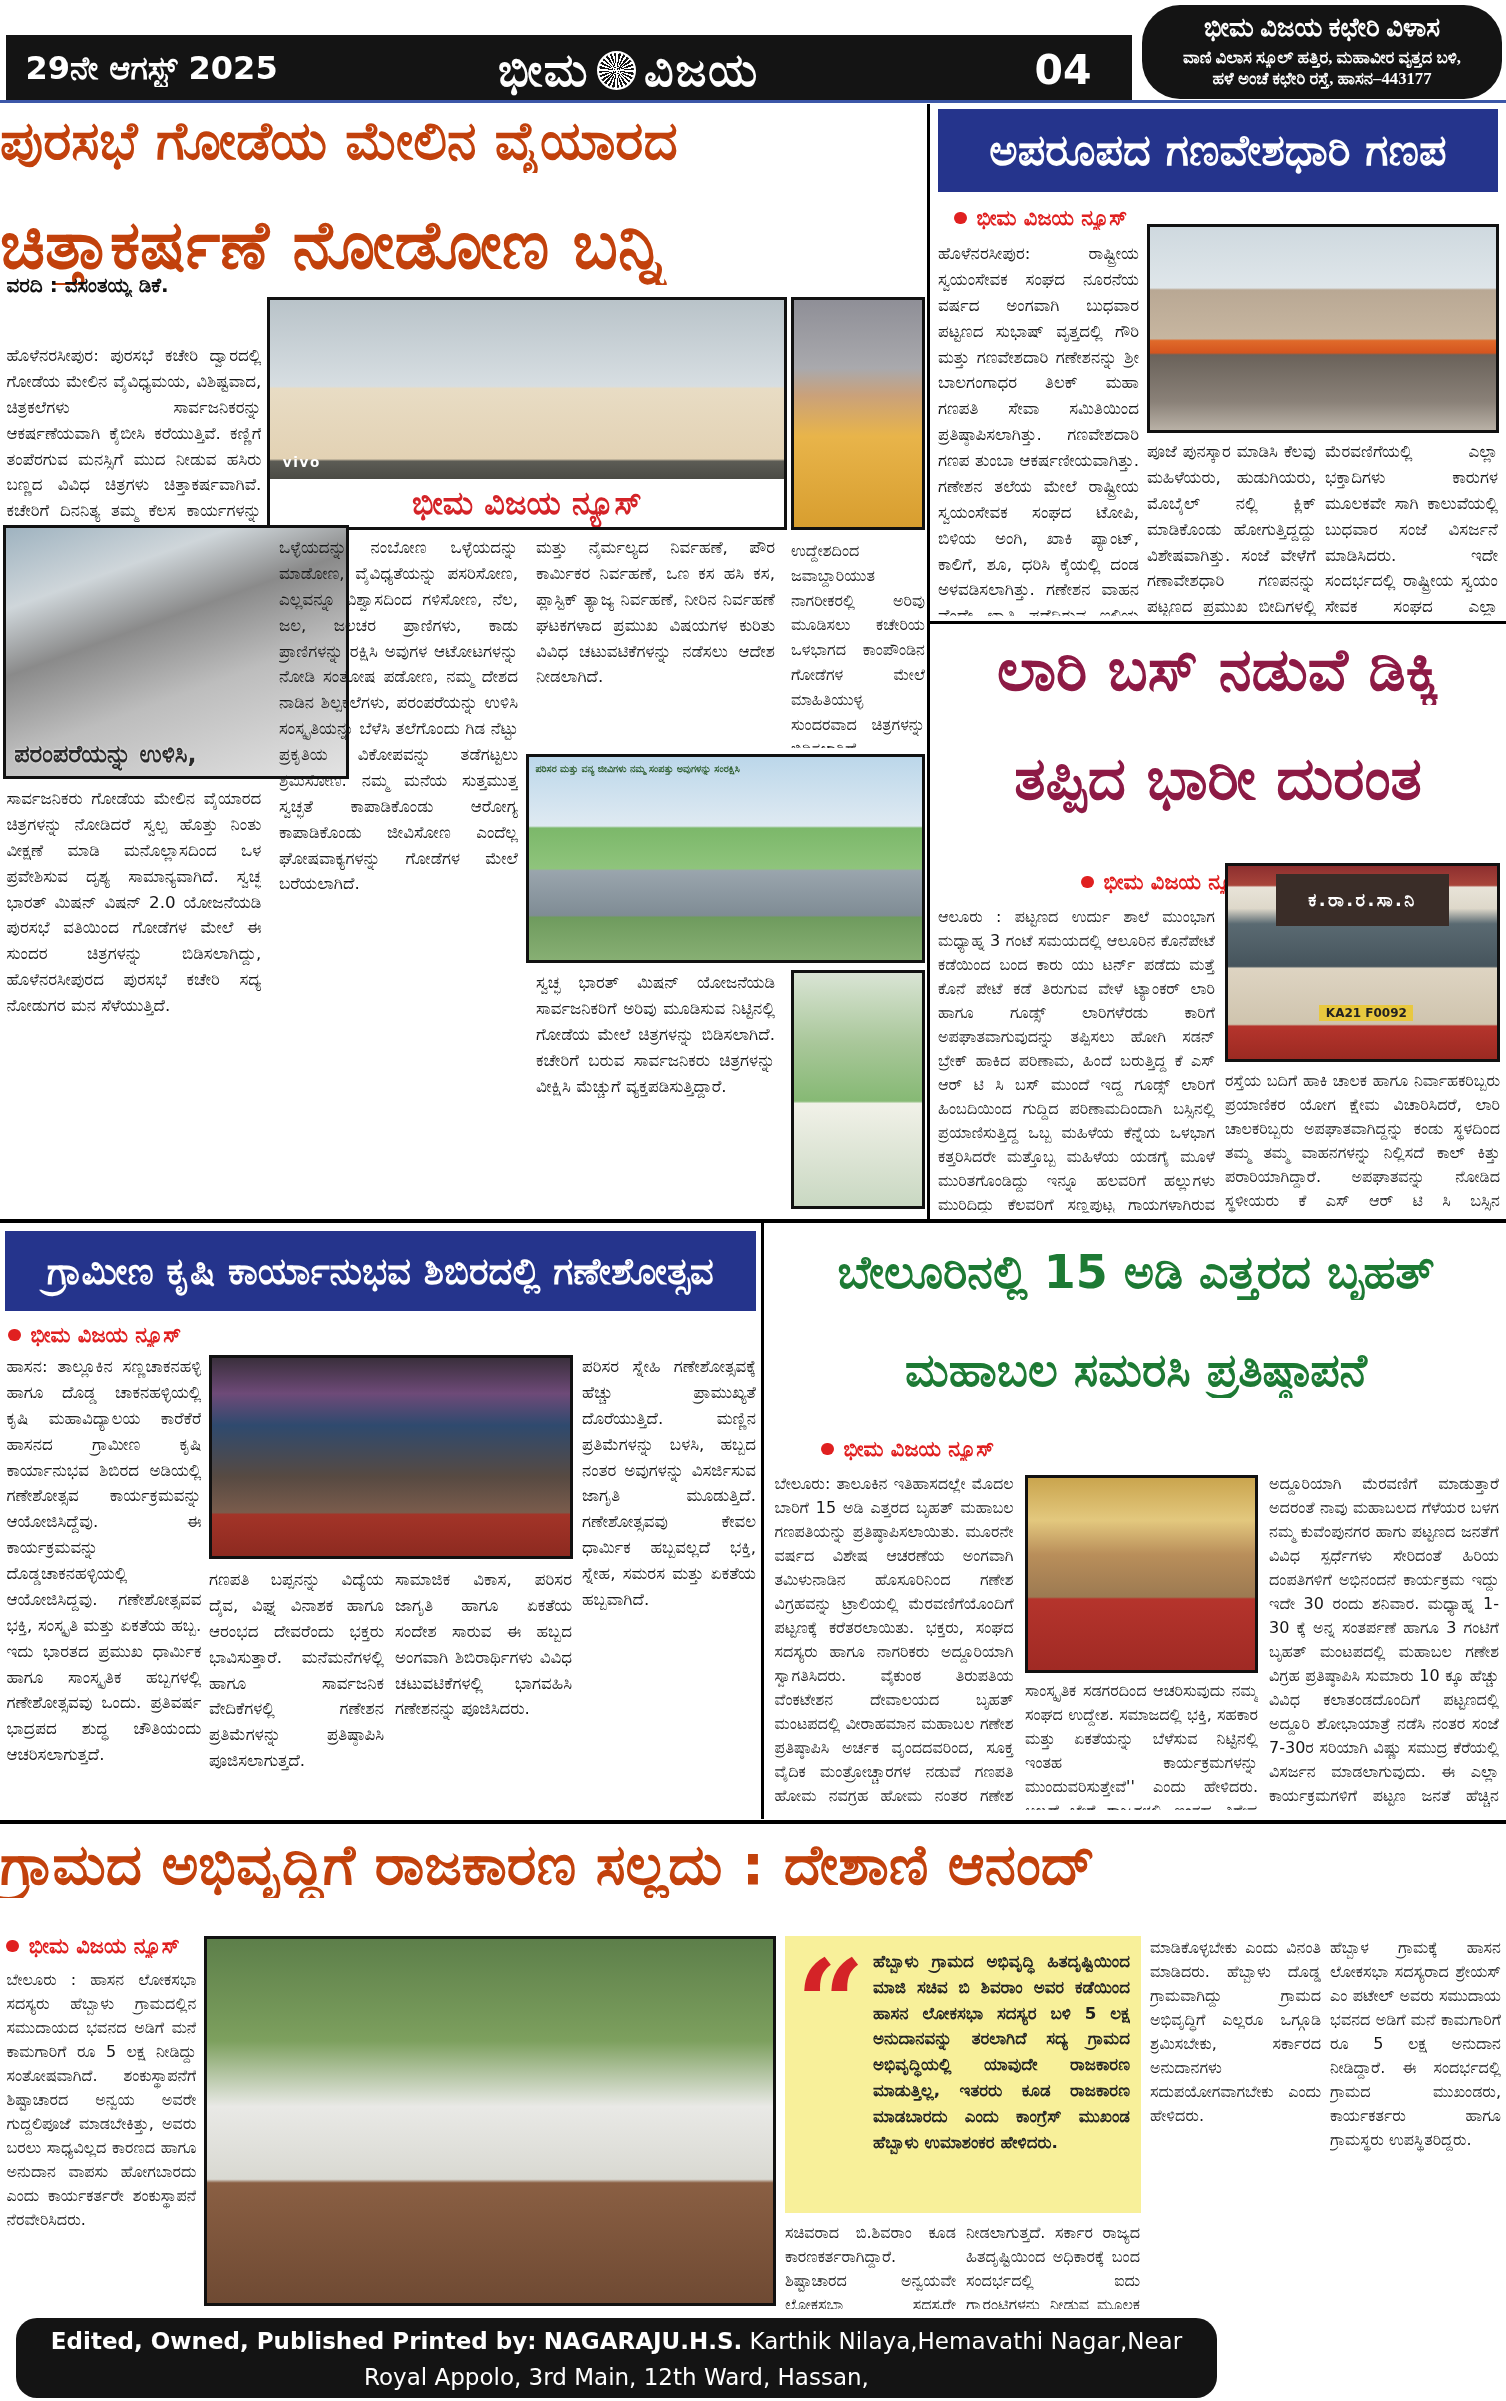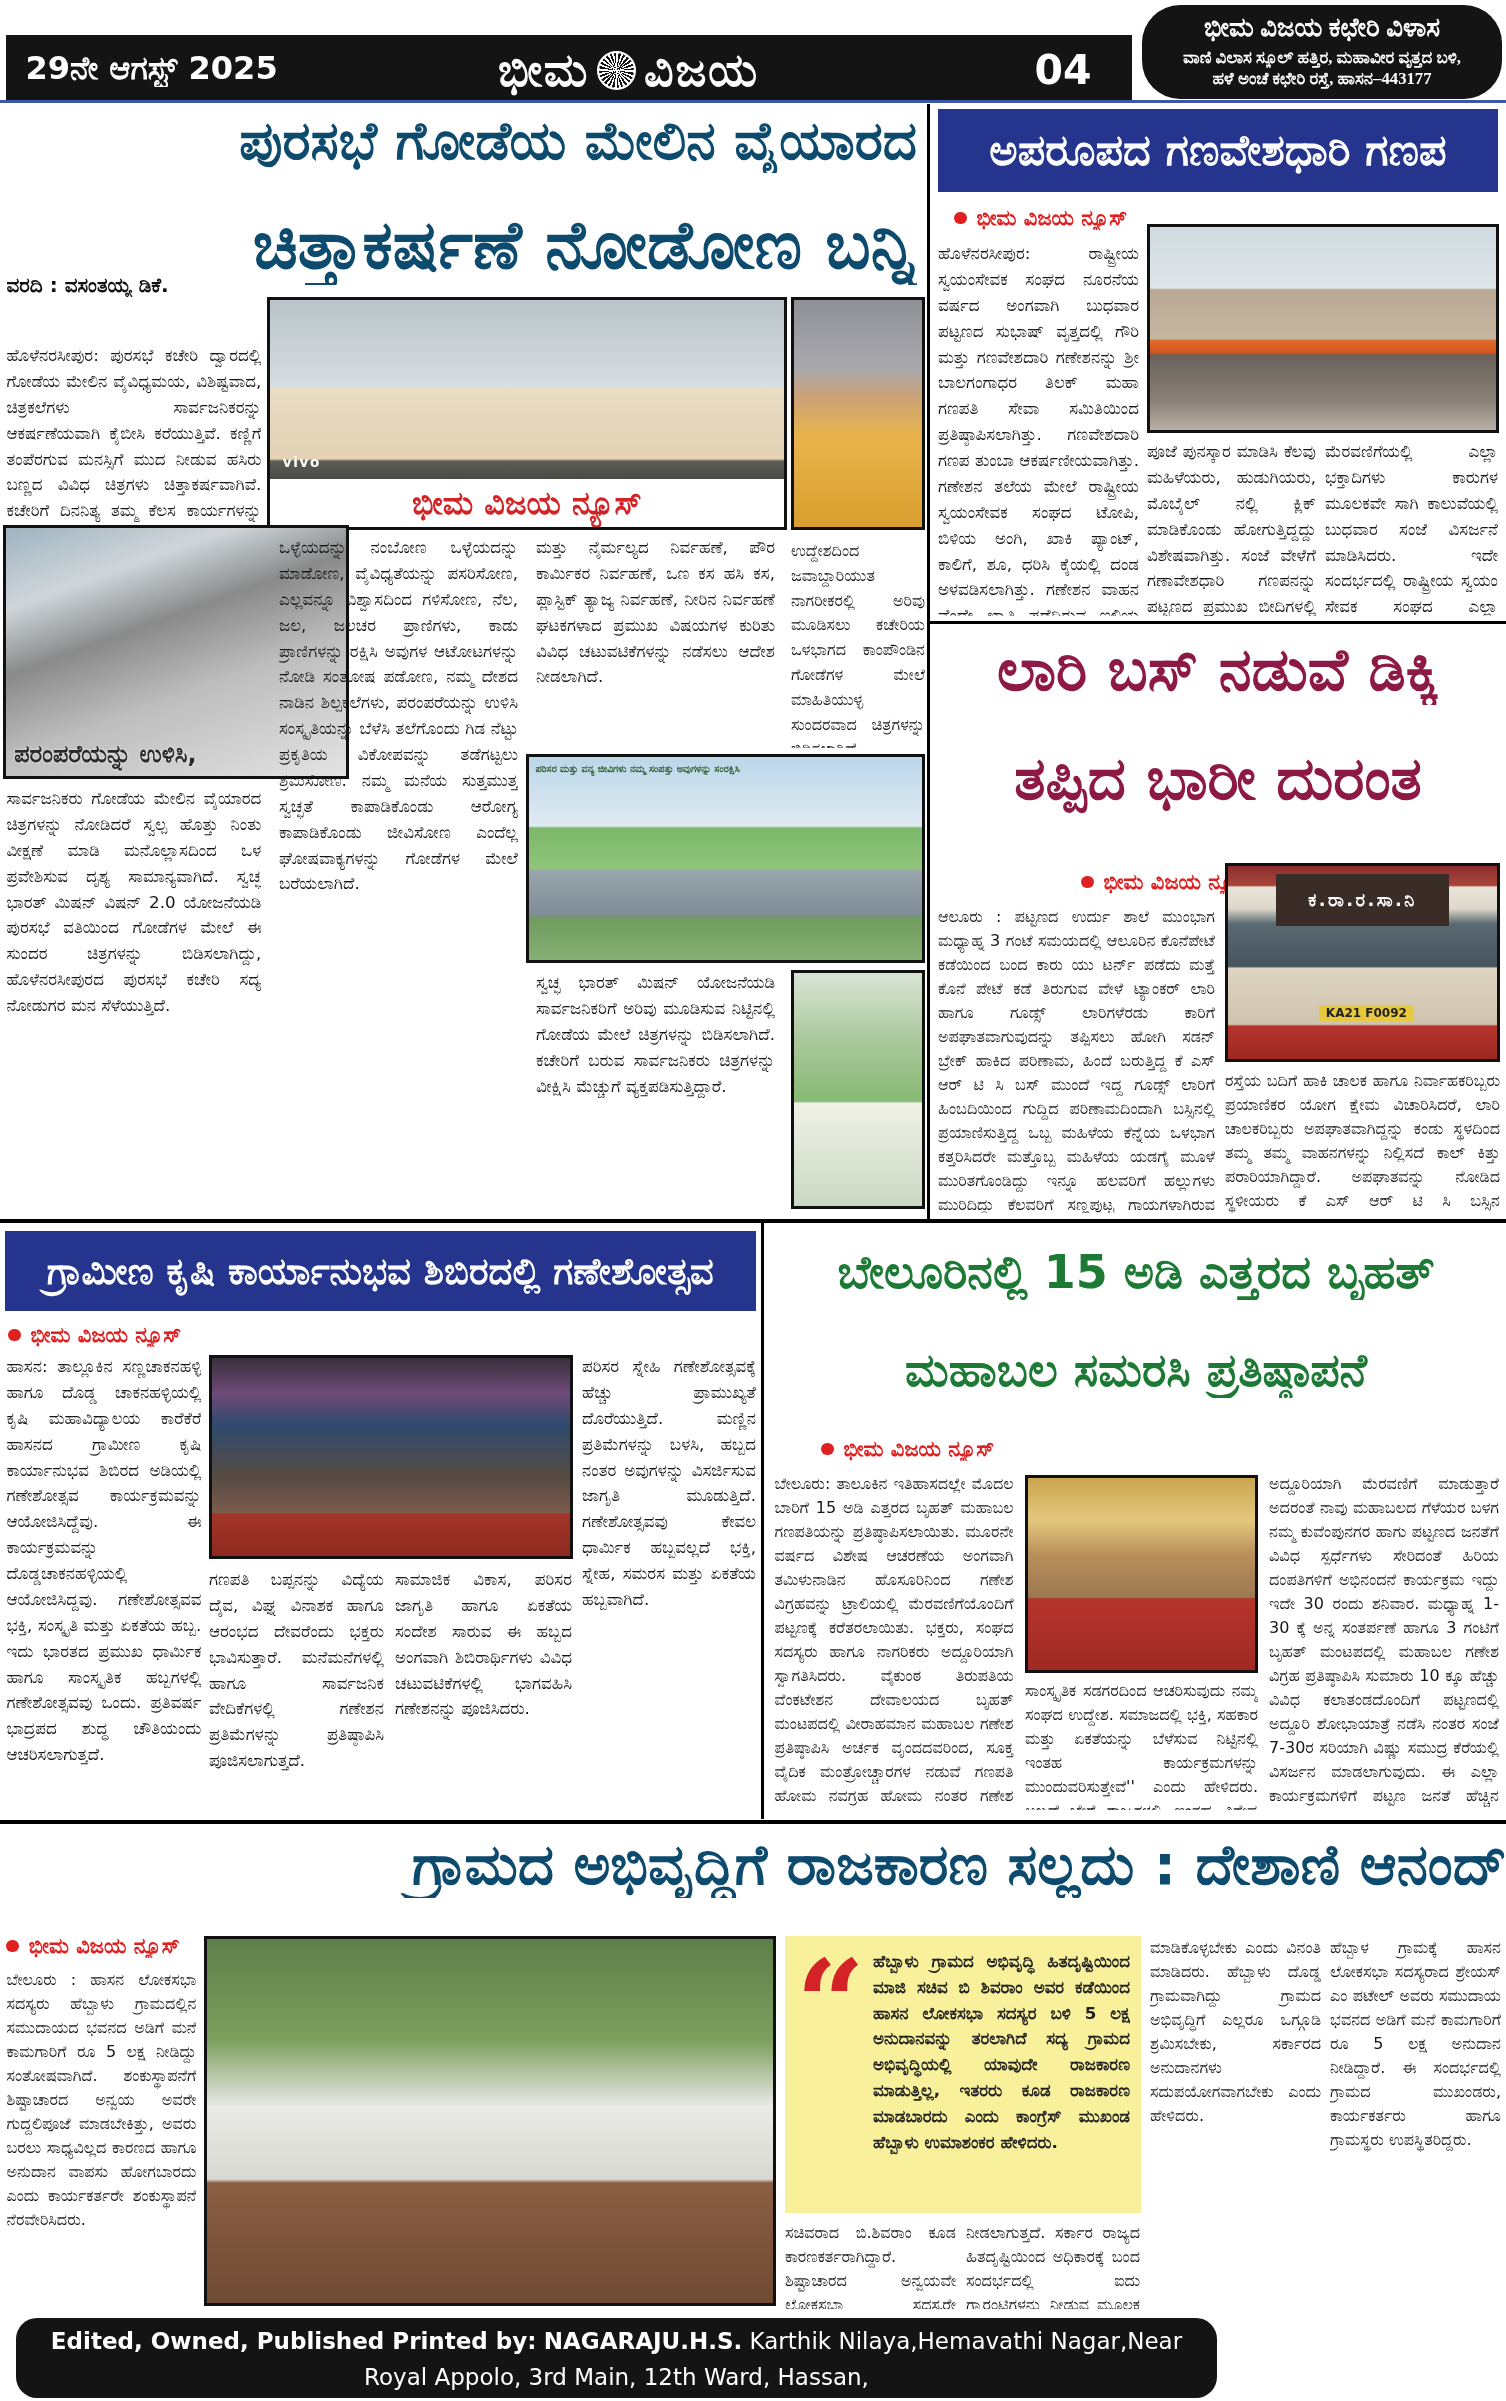--- a/index.html
+++ b/index.html
@@ -1,21 +1,21 @@
 <!DOCTYPE html>
 <html lang="kn" style="font-size:12.8px"><head>
 <meta charset="utf-8">
 <style>
   html,body{margin:0;padding:0;background:#e9e9e9;}
   #page{position:relative;width:1507px;height:2401px;background:#ffffff;margin:0 auto;
         font-family:"DejaVu Sans","Liberation Sans",sans-serif;color:#111;overflow:hidden;}
   .abs{position:absolute;}
   .bar{background:#141414;}
   .kn-body{font-size:16.7px;line-height:1.55;text-align:justify;color:#161616;overflow:hidden;}
-  .h-red{color:#0c4a6e;font-weight:bold;text-align:right;}
+  .h-red{color:#c2410c;font-weight:bold;text-align:left;}
   .h-maroon{color:#8d1a45;font-weight:bold;text-align:center;}
   .h-green{color:#1d7a34;font-weight:bold;text-align:center;}
   .banner{background:#25348c;color:#ffffff;font-weight:bold;display:flex;align-items:center;justify-content:center;overflow:hidden;}
   .byline{display:flex;align-items:center;gap:9.6px;}
   .byline .dot{width:12.8px;height:12.8px;border-radius:50%;background:#e02020;flex:0 0 auto;}
   .byline .lbl{color:#e02020;font-weight:bold;font-size:21px;white-space:nowrap;overflow:hidden;}
   .photo{border:3.2px solid #111;box-sizing:border-box;overflow:hidden;position:absolute;}
   .rule{background:#000;}
   .blue-rule{background:#3c57a8;}
   .chakra{display:inline-block;width:35px;height:35px;border-radius:50%;

